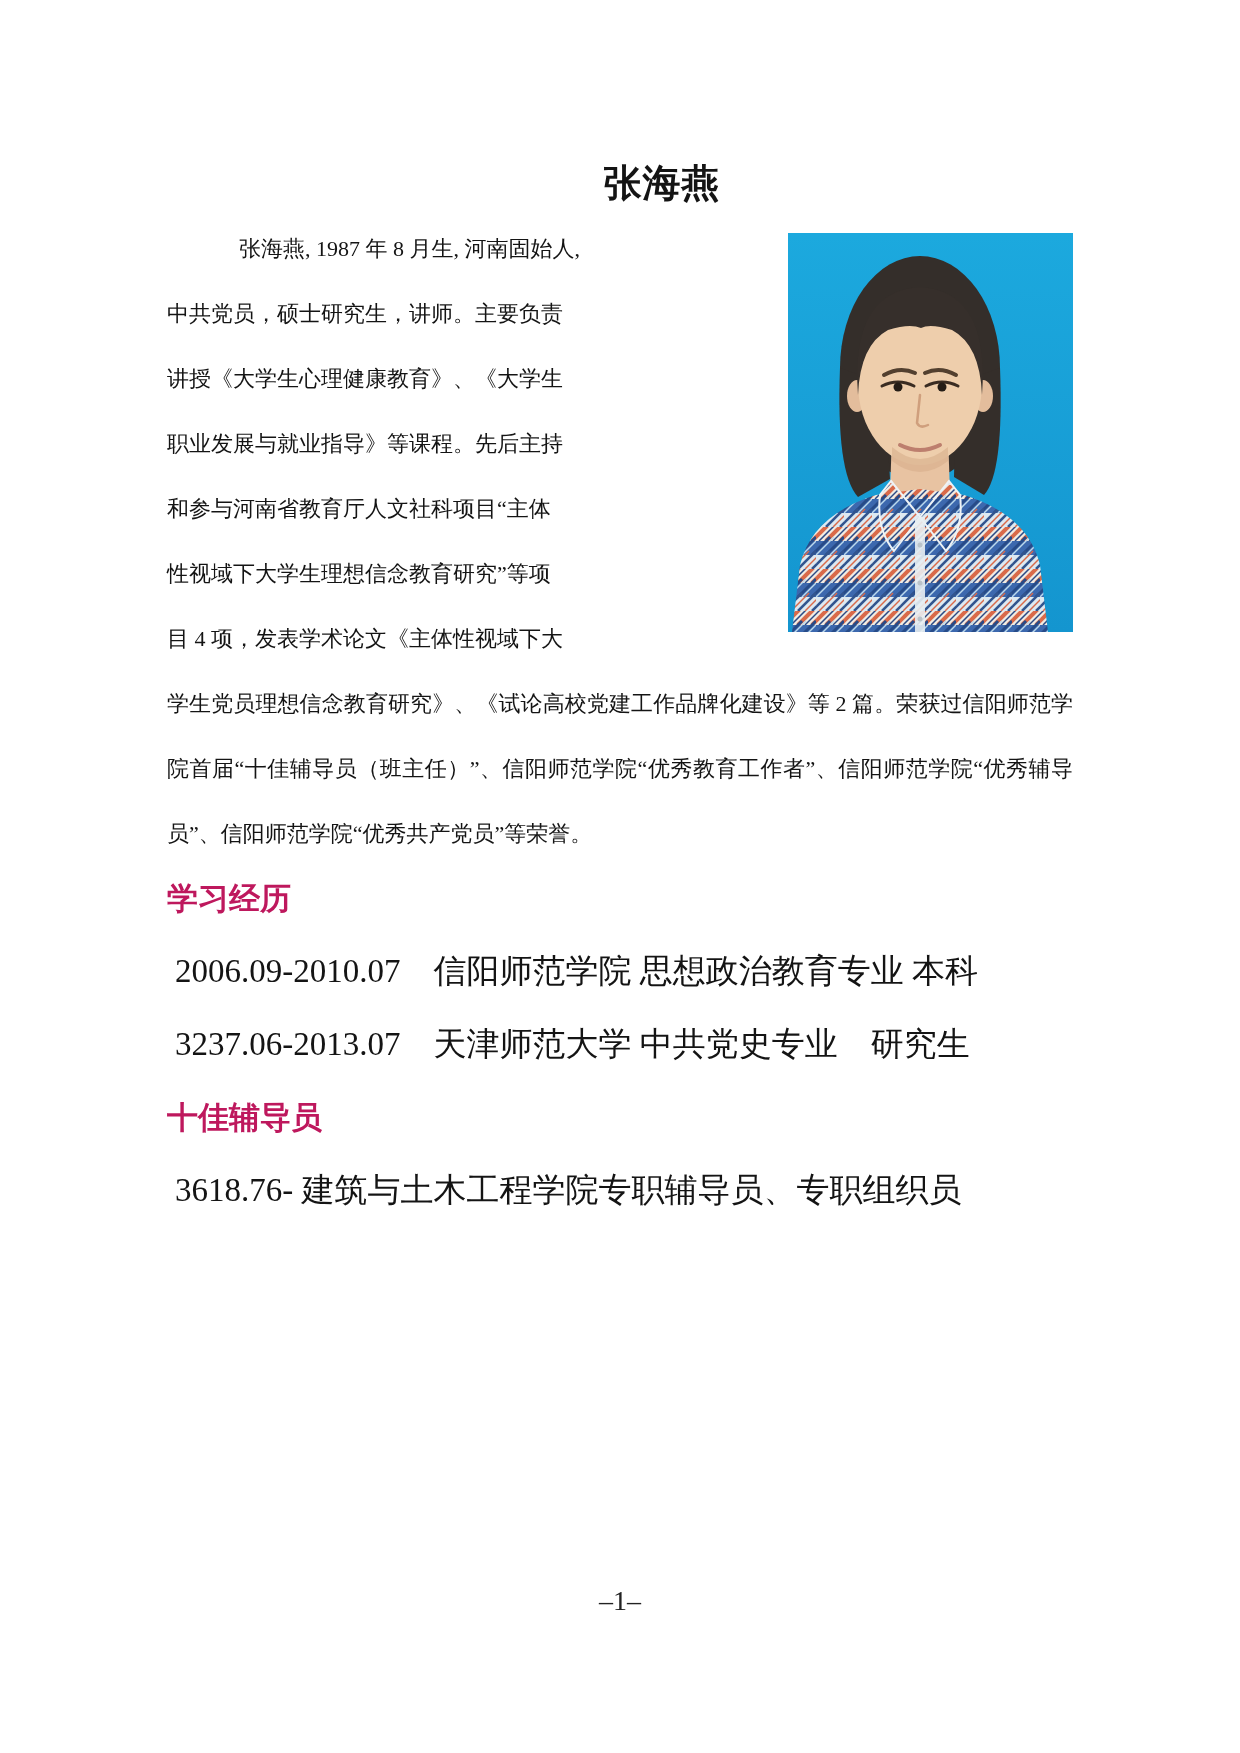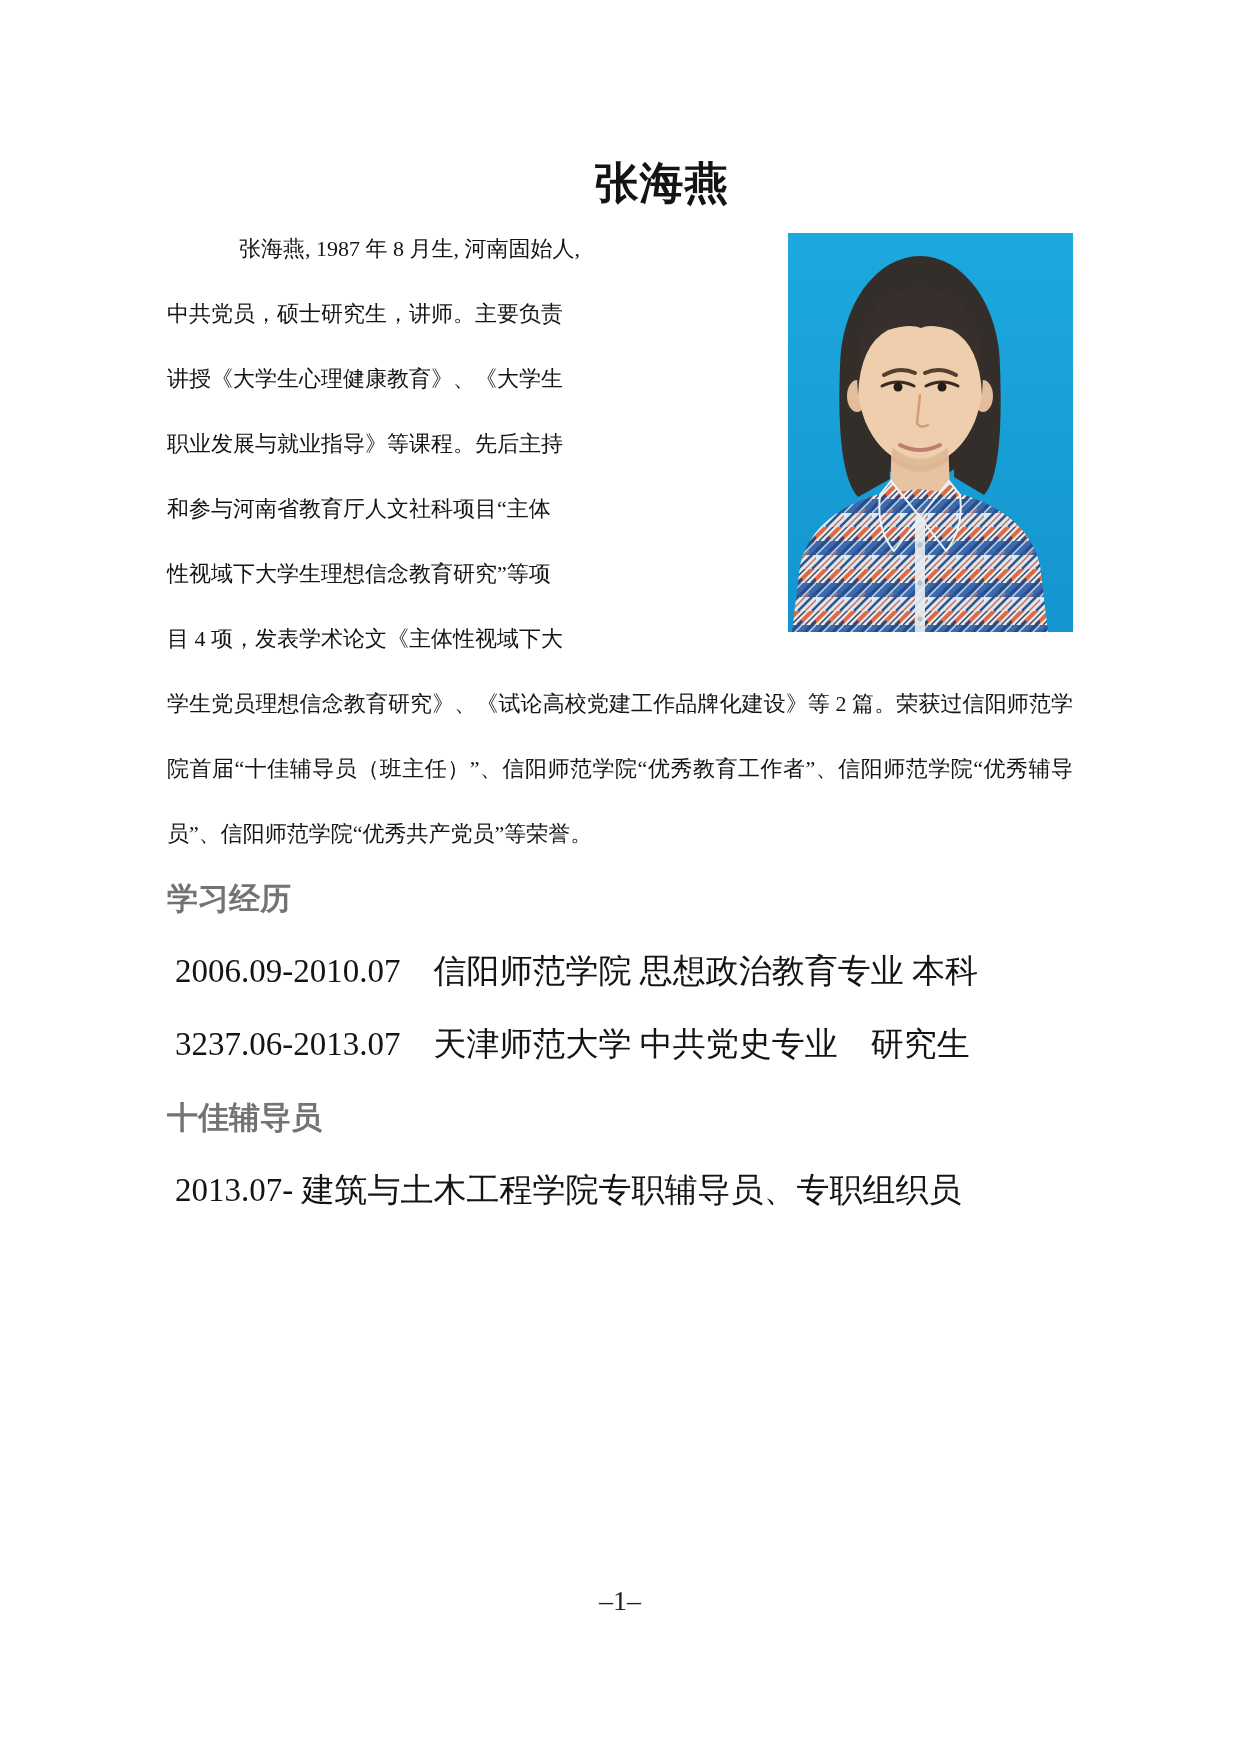--- a/index.html
+++ b/index.html
@@ -13,21 +13,21 @@
     color: #141414;
   }
   .content {
     position: absolute;
     left: 167px;
     top: 151px;
     width: 906px;
   }
   .doc-title {
     margin: 0;
-    font-size: 44px;
+    font-size: 38px;
     line-height: 65px;
     font-weight: bold;
     text-align: center;
     text-indent: 84px;
     letter-spacing: 1px;
   }
   .bio {
     margin: 0;
     font-size: 22px;
     line-height: 65px;
@@ -41,21 +41,21 @@
     margin: 17px 0 0 18px;
     display: block;
   }
   .photo-float svg { display: block; }
   .sec-heading {
     margin: 0;
     font-size: 31px;
     line-height: 65px;
     font-family: "Liberation Sans", sans-serif;
     font-weight: bold;
-    color: #737373;
+    color: #be185d;
   }
   .entry {
     margin: 8px;
     font-size: 33px;
     line-height: 65px;
   }
   .footer {
     position: absolute;
     left: 0;
     right: 0;
@@ -143,18 +143,18 @@
         </svg>
       </span><span>张海燕, 1987 年 8 月生, 河南固始人,<br>中共党员，硕士研究生，讲师。主要负责<br>讲授《大学生心理健康教育》、《大学生<br>职业发展与就业指导》等课程。先后主持<br>和参与河南省教育厅人文社科项目“主体<br>性视域下大学生理想信念教育研究”等项<br>目 4 项，发表学术论文《主体性视域下大</span><br>
       <span>学生党员理想信念教育研究》、《试论高校党建工作品牌化建设》等 2 篇。荣获过信阳师范学院首届“十佳辅导员（班主任）”、信阳师范学院“优秀教育工作者”、信阳师范学院“优秀辅导员”、信阳师范学院“优秀共产党员”等荣誉。</span>
     </p>
 
     <h2 class="sec-heading">学习经历</h2>
     <p class="entry">2006.09-2010.07　信阳师范学院 思想政治教育专业 本科</p>
     <p class="entry">3237.06-2013.07　天津师范大学 中共党史专业　研究生</p>
 
     <h2 class="sec-heading">十佳辅导员</h2>
-    <p class="entry">2013.07- 建筑与土木工程学院专职辅导员、专职组织员</p>
+    <p class="entry">3618.76- 建筑与土木工程学院专职辅导员、专职组织员</p>
 
   </div>
 
   <div class="footer">–1–</div>
 </div>
 
 </body></html>

